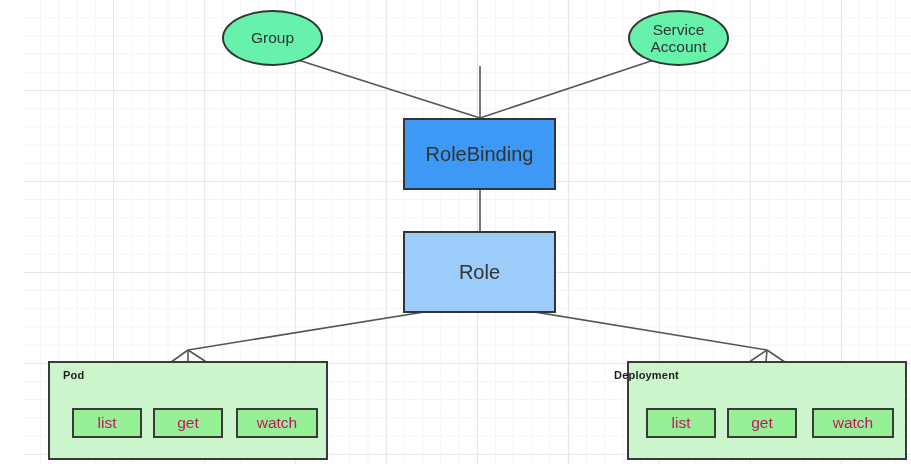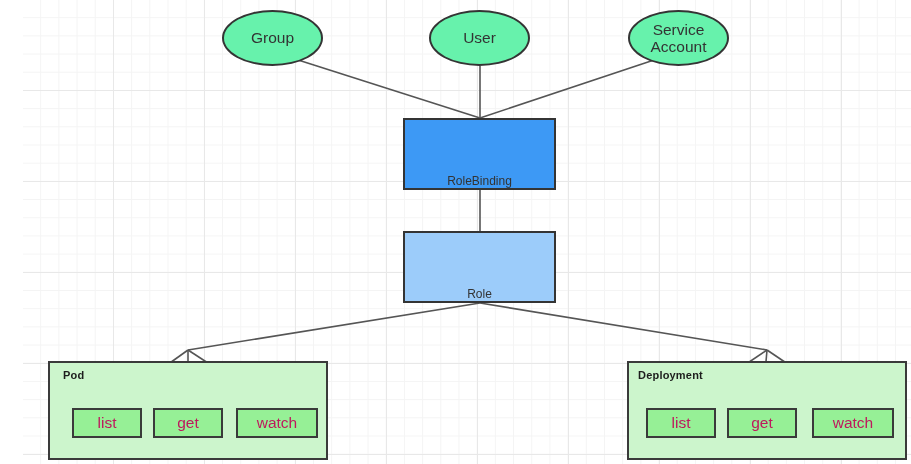--- a/index.html
+++ b/index.html
@@ -45,22 +45,21 @@
     color: #333333;
     line-height: 1.12;
   }
   .ellipse {
     border: 2.5px solid #343434;
     border-radius: 50%;
     font-size: 15.5px;
   }
   .rect {
     border: 2.5px solid #343434;
-    font-size: 12px;
-    align-items: flex-end;
+    font-size: 20px;
   }
   .group-box {
     position: absolute;
     box-sizing: border-box;
     border: 2.5px solid #3a3a3a;
   }
   .group-title {
     position: absolute;
     font-weight: bold;
     font-size: 11px;
@@ -97,54 +96,51 @@
       <line x1="744" y1="350" x2="658" y2="408"></line>
       <line x1="744" y1="350" x2="739" y2="408"></line>
       <line x1="744" y1="350" x2="830" y2="408"></line>
     </g>
   </svg>
 
   <div class="node ellipse" style="left:199px; top:10px; width:101px; height:56px; background:#67f2ac;">
     <span>Group</span>
   </div>
 
-  <div class="node ellipse" style="left:406px; top:10px; width:101px; height:56px; background:#67f2ac;">
-    <span>User</span>
-  </div>
 
   <div class="node ellipse" style="left:605px; top:10px; width:101px; height:56px; background:#67f2ac;">
     <span style="white-space:pre-line;">Service
 Account</span>
   </div>
 
   <div class="node rect" style="left:380px; top:118px; width:153px; height:72px; background:#3d99f5;">
     <span>RoleBinding</span>
   </div>
 
-  <div class="node rect" style="left:380px; top:231px; width:153px; height:72px; background:#9cccfa;">
+  <div class="node rect" style="left:380px; top:231px; width:153px; height:82px; background:#9cccfa;">
     <span>Role</span>
   </div>
 
   <div class="group-box" style="left:25px; top:361px; width:280px; height:99px; background:#ccf5cc;">
   </div>
   <div class="group-title" style="left:40px; top:369px;">Pod</div>
 
   <div class="action" style="left:49px; top:408px; width:70px; height:30px; background:#96f096;">
     <span>list</span>
   </div>
   <div class="action" style="left:130px; top:408px; width:70px; height:30px; background:#96f096;">
     <span>get</span>
   </div>
   <div class="action" style="left:213px; top:408px; width:82px; height:30px; background:#96f096;">
     <span>watch</span>
   </div>
 
   <div class="group-box" style="left:604px; top:361px; width:280px; height:99px; background:#ccf5cc;">
   </div>
-  <div class="group-title" style="left:615px; top:369px;">Deployment</div>
+  <div class="group-title" style="left:591px; top:369px;">Deployment</div>
 
   <div class="action" style="left:623px; top:408px; width:70px; height:30px; background:#96f096;">
     <span>list</span>
   </div>
   <div class="action" style="left:704px; top:408px; width:70px; height:30px; background:#96f096;">
     <span>get</span>
   </div>
   <div class="action" style="left:789px; top:408px; width:82px; height:30px; background:#96f096;">
     <span>watch</span>
   </div>

